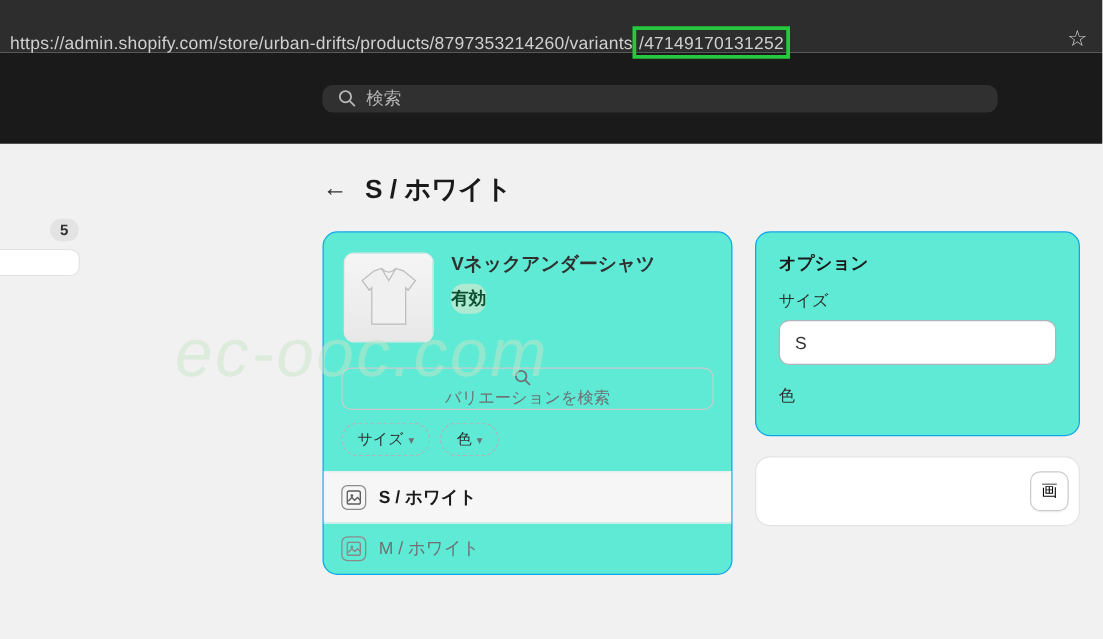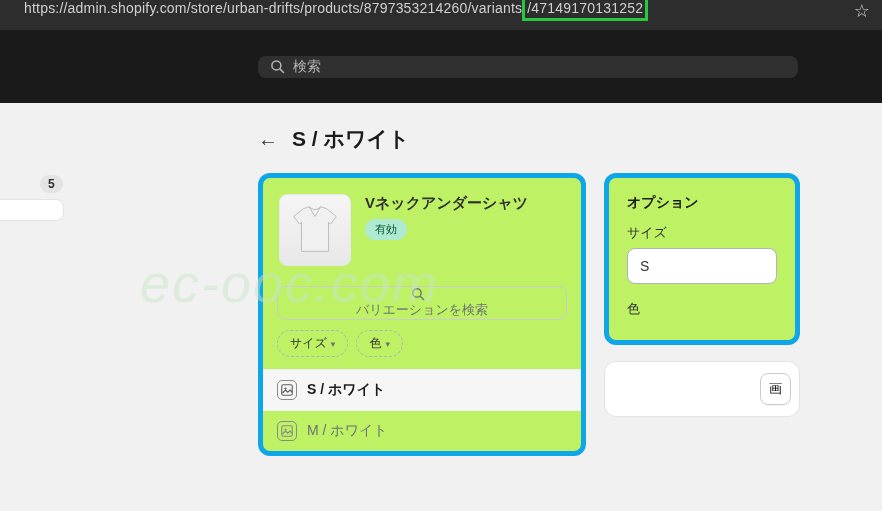--- a/index.html
+++ b/index.html
@@ -1,48 +1,48 @@
 <!DOCTYPE html>
 <html><head>
 <meta charset="utf-8">
 <style>
 * { margin: 0; padding: 0; box-sizing: border-box; }
 body { font-family: -apple-system, BlinkMacSystemFont, "Segoe UI", sans-serif; background: #f1f1f1; width: 882px; height: 511px; overflow: hidden; position: relative; }
 
-.browser-bar { background: #2d2d2d; height: 30px; display: flex; align-items: flex-start; padding: 0 24px; position: relative; }
+.browser-bar { background: #2d2d2d; height: 42px; display: flex; align-items: flex-end; padding: 0 8px; position: relative; }
 .url { color: #d0d0d0; font-size: 14px; letter-spacing: 0.2px; white-space: nowrap; }
 .url-highlight { border: 3px solid #27c840; padding: 2px 2px; color: #d0d0d0; }
 .star-icon { position: absolute; right: 12px; color: #d0d0d0; font-size: 18px; }
 
 .top-black { background: #1a1a1a; height: 73px; display: flex; align-items: center; padding-left: 258px; }
 .search-bar { background: #303030; border-radius: 8px; height: 22px; width: 540px; display: flex; align-items: center; padding: 0 12px; color: #b5b5b5; font-size: 14px; }
 .search-bar svg { margin-right: 8px; }
 
 .sidebar { position: absolute; left: 0; top: 115px; width: 70px; }
 .sidebar-badge { background: #e3e3e3; color: #303030; font-size: 12px; font-weight: 600; border-radius: 10px; padding: 2px 8px; margin: 60px 0 0 40px; display: inline-block; }
 .sidebar-item { background: #fff; border-radius: 0 8px 8px 0; height: 22px; width: 64px; margin-top: 6px; border: 1px solid #e3e3e3; border-left: none; }
 
 .content { margin-left: 258px; padding-top: 22px; }
 
 .page-header { display: flex; align-items: center; gap: 14px; margin-bottom: 20px; }
 .back-arrow { font-size: 20px; color: #303030; cursor: pointer; }
 .page-title { font-size: 21px; font-weight: 700; color: #1a1a1a; }
 
 .cards-row { display: flex; gap: 18px; }
 
-.card { background: #bef264; border-radius: 12px; border: 5px solid #0ea5e9; }
+.card { background: #5eead4; border-radius: 12px; border: 1px solid #0ea5e9; }
 .card-left { width: 328px; }
-.card-right { width: 196px; padding: 16px 18px; }
+.card-right { width: 260px; padding: 16px 18px; }
 
 .product-head { display: flex; gap: 14px; padding: 16px; }
 .thumb { width: 72px; height: 72px; border-radius: 8px; border: 1px solid #e7e7e7; background: linear-gradient(180deg,#f5f5f5,#e8e8e8); display: flex; align-items: center; justify-content: center; overflow: hidden; }
 .thumb svg { width: 62px; height: 62px; }
 .product-info { display: flex; flex-direction: column; gap: 6px; }
 .product-name { font-size: 15px; font-weight: 600; color: #303030; }
-.status-badge { background: #aee9d1; color: #0a5132; font-size: 11px; font-weight: 400; padding: 3px 10px; border-radius: 10px; width: fit-content; }
+.status-badge { background: #aee9d1; color: #0a5132; font-size: 14px; font-weight: 700; padding: 3px 0; border-radius: 10px; width: fit-content; }
 .variation-count { font-size: 13px; color: #6d7175; }
 
 .variant-search { margin: 4px 14px 10px 14px; border: 1px solid #c9cccf; border-radius: 8px; height: 34px; display: flex; align-items: center; padding: 0 10px; color: #6d7175; font-size: 13px; flex-direction: column; }
 .variant-search svg { margin-right: 8px; }
 
 .chips { display: flex; gap: 8px; padding: 0 14px 12px 14px; }
 .chip { border: 1px dashed #aeb4b9; border-radius: 16px; padding: 4px 12px; font-size: 12px; color: #303030; display: flex; align-items: center; gap: 4px; cursor: pointer; }
 .chip-caret { font-size: 9px; color: #6d7175; }
 
 .variant-row { display: flex; align-items: center; gap: 10px; padding: 10px 14px; border-top: 1px solid #eee; font-size: 14px; }

